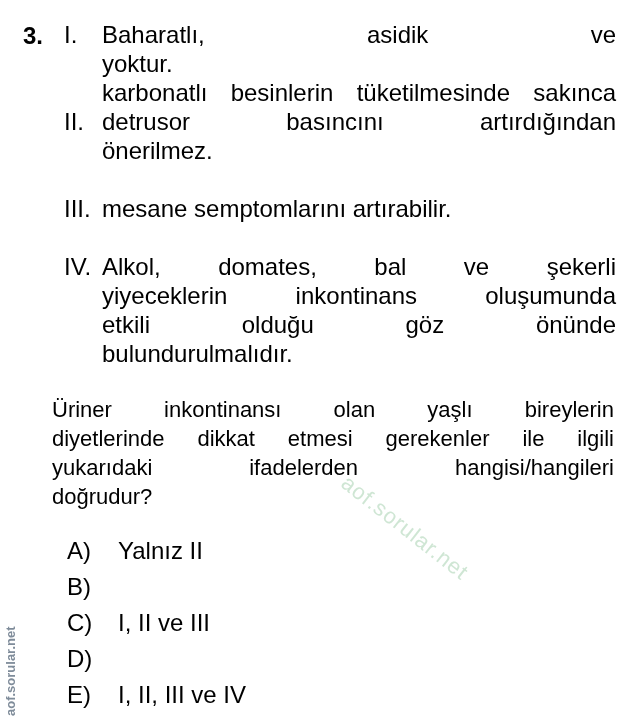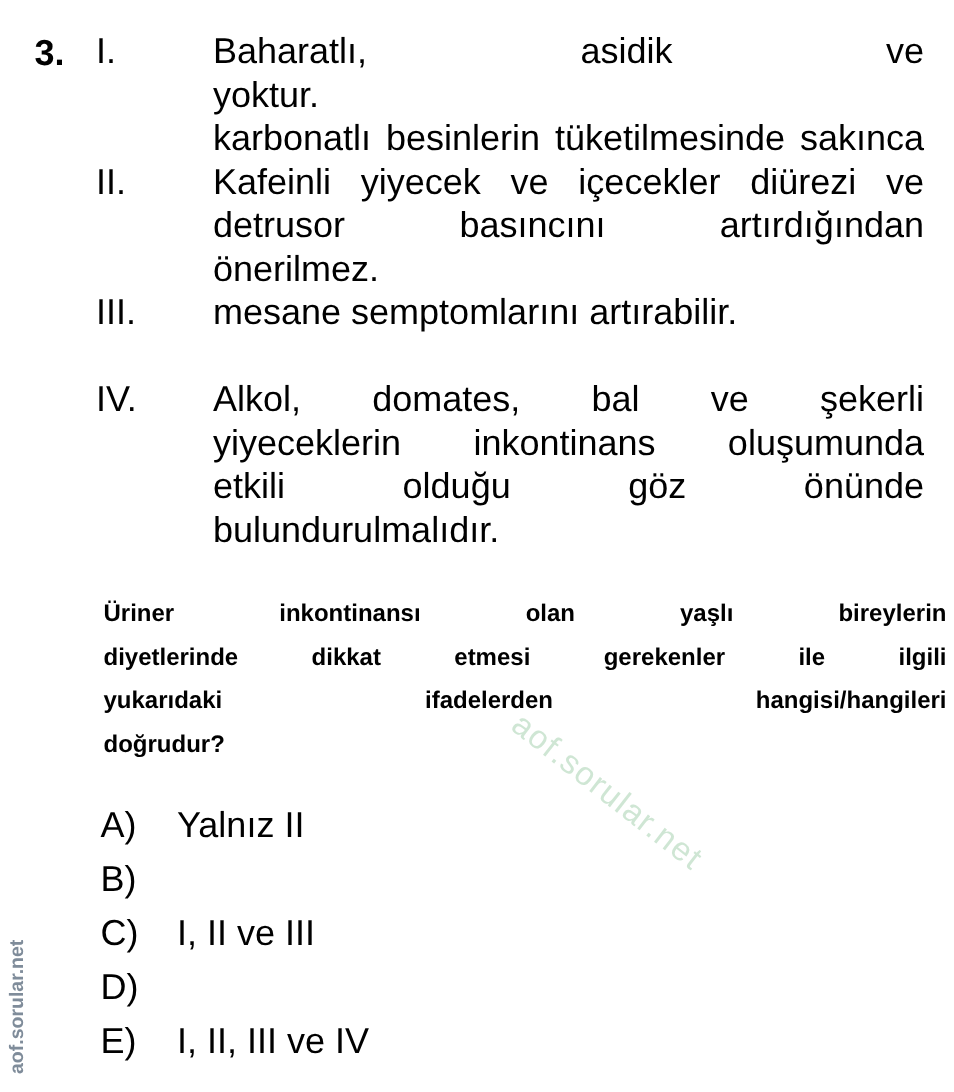--- a/index.html
+++ b/index.html
@@ -40,32 +40,31 @@
     left: 38px;
     width: 514px;
     text-align: justify;
     text-align-last: left;
   }
   .item .txt .line {
     display: block;
     text-align: justify;
     text-align-last: justify;
     white-space: nowrap;
-    margin-left: 40px;
   }
   .item .txt .line.last {
     text-align-last: left;
   }
   .stem {
     position: absolute;
-    left: 69px;
+    left: 52px;
     top: 395px;
     width: 562px;
-    font-size: 16px;
-    font-weight: bold;
+    font-size: 22px;
+    font-weight: normal;
     line-height: 29px;
   }
   .stem .line {
     display: block;
     text-align: justify;
     text-align-last: justify;
     white-space: nowrap;
   }
   .stem .line.last { text-align-last: left; }
   .opts {
@@ -115,21 +114,20 @@
   <div class="txt">
     <span class="line">Baharatlı, asidik ve</span>
     <span class="line last">yoktur.</span>
     <span class="line">karbonatlı besinlerin tüketilmesinde sakınca</span>
   </div>
 </div>
 
 <div class="item" style="top:107px;">
   <span class="num">II.</span>
   <div class="txt">
-    <span class="line">Kafeinli yiyecek ve içecekler diürezi ve</span>
     <span class="line">detrusor basıncını artırdığından</span>
     <span class="line last">önerilmez.</span>
   </div>
 </div>
 
 <div class="item" style="top:194px;">
   <span class="num">III.</span>
   <div class="txt">
     <span class="line last">mesane semptomlarını artırabilir.</span>
   </div>

